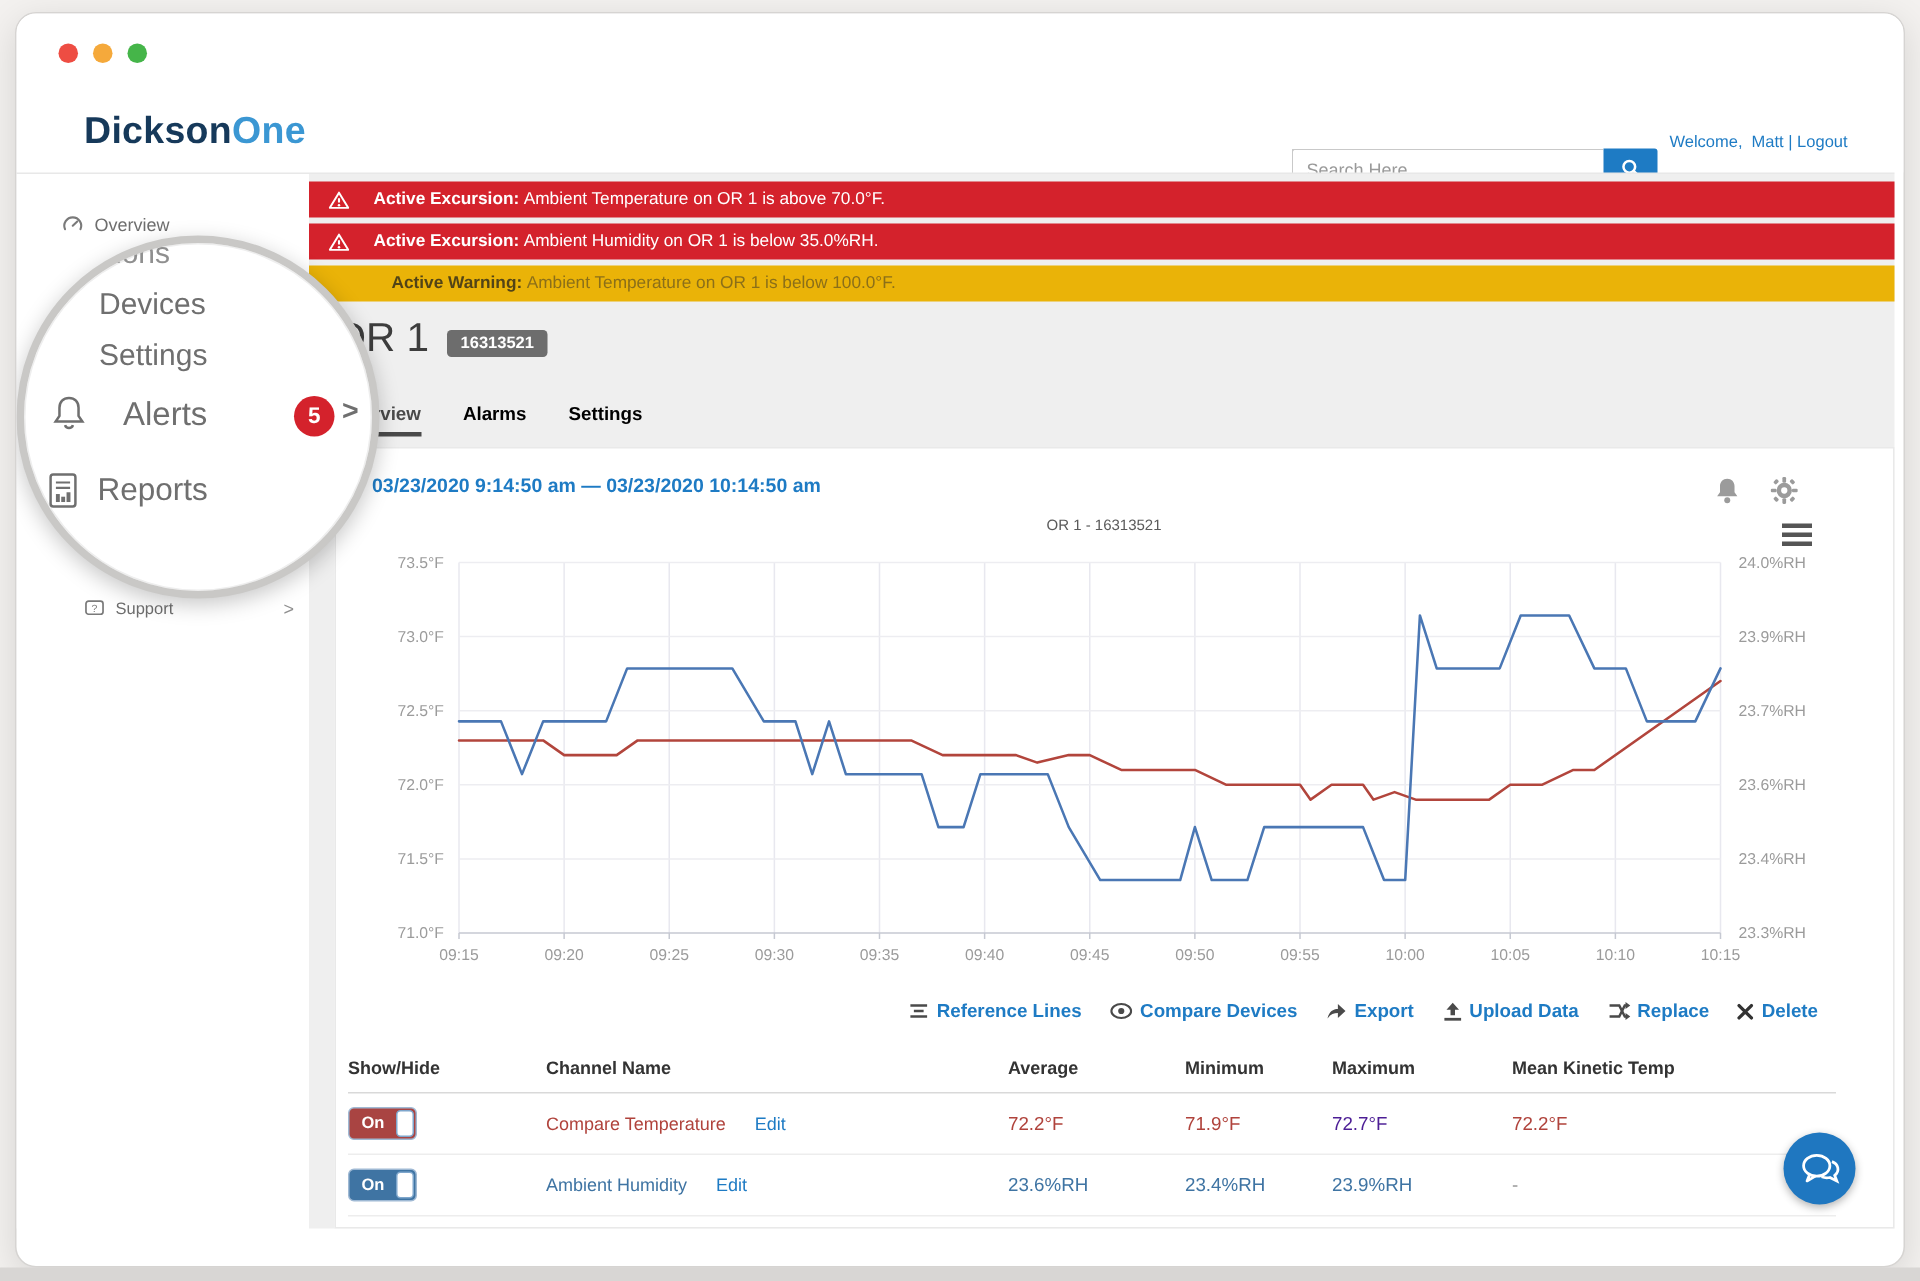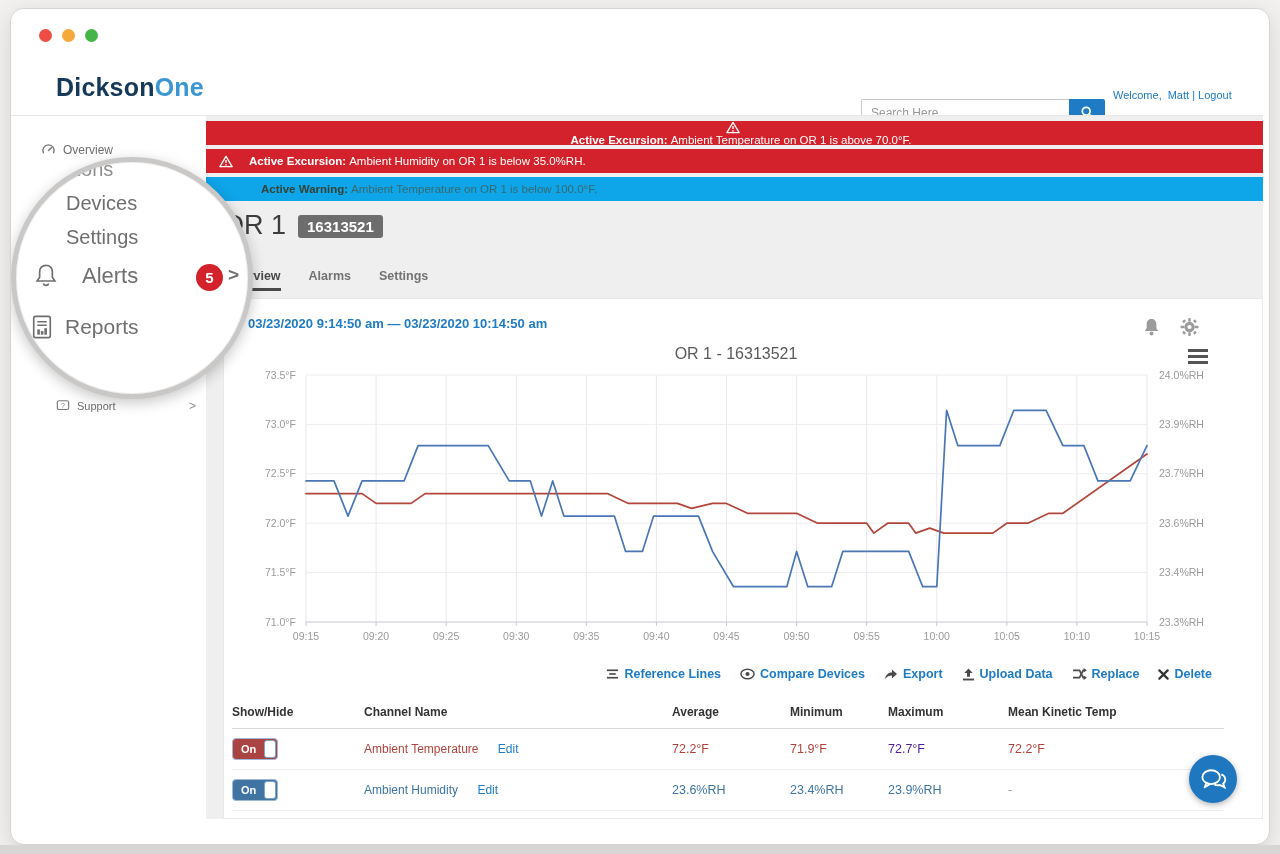--- a/index.html
+++ b/index.html
@@ -60,31 +60,31 @@
   .banner { position:absolute; left:0; width:100%; height:24px; display:flex; align-items:center;
             color:#fff; font-size:11.5px; padding-left:13px; }
   .banner .txt b { margin-right:3px; }
   .banner .bicon { margin-right:16px; display:flex; }
   .banner.warn { color:rgba(60,50,20,.85); padding-left:55px; }
   .banner.warn .txt { color:rgba(80,70,35,.62); }
   .banner.warn .txt b { color:rgba(60,52,25,.88); }
 
   
   .pagetitle { position:absolute; left:17px; top:94px; font-size:27px; color:#3d3d3d; display:flex; align-items:flex-end; gap:12px; }
-  .idbadge { background:#6d6d6d; color:#fff; font-size:15px; font-weight:bold; border-radius:3px; padding:3px 9px; margin-bottom:3px;text-align:center; }
+  .idbadge { background:#6d6d6d; color:#fff; font-size:11px; font-weight:bold; border-radius:3px; padding:3px 9px; margin-bottom:3px;text-align:center; }
   .tabs { position:absolute; left:19px; top:153px; display:flex; gap:28px; font-size:12.5px; font-weight:bold; }
-  .tab { color:#737373; cursor:pointer; }
+  .tab { color:#000000; cursor:pointer; }
   .tab.active { color:#4a4a4a; padding-bottom:5px; border-bottom:3px solid #4a4a4a; }
 
   
   .card { position:absolute; left:17px; top:182px; width:1040px; height:521px; background:#fff; border:1px solid #e9e9e9; }
   .daterange { position:absolute; left:24px; top:17px; font-size:13px; font-weight:bold; color:#1e7bc4; cursor:pointer; }
   .icon-bell-top { position:absolute; left:918px; top:18px; color:#9b9b9b; cursor:pointer; }
   .icon-gear-top { position:absolute; left:956px; top:18px; color:#9b9b9b; cursor:pointer; }
-  .charttitle { position:absolute; left:6px; top:46px; width:1012px; text-align:center; font-size:16px; color:#5a5a5a; }
+  .charttitle { position:absolute; left:6px; top:46px; width:1012px; text-align:center; font-size:10px; color:#5a5a5a; }
   .hamburger { position:absolute; left:964px; top:50px; cursor:pointer; }
   .hamburger div { width:20px; height:3px; background:#555; margin-bottom:3px; }
   .chartbox { position:absolute; left:6px; top:60px; }
 
   
   .actions { position:absolute; right:50px; top:368px; display:flex; gap:19px; align-items:center; }
   .action { display:flex; align-items:center; gap:5px; cursor:pointer; }
   .action .aicon { color:#4a4a4a; display:flex; }
   .action .albl { color:#1e7bc4; font-weight:bold; font-size:12.5px; }
 
@@ -157,21 +157,21 @@
               <text x="8" y="10" text-anchor="middle" font-size="8" fill="#7a7a7a">?</text>
             </svg>
         </span>
         <span>Support</span>
         <span class="chev">&gt;</span>
       </div>
     </div>
 
     <div class="content">
 
-      <div class="banner" style="top:5px; background:#d4222c;flex-direction:column;">
+      <div class="banner" style="top:5px; background:#d4222c;">
         <span class="bicon">
           <svg width="14" height="13" viewBox="0 0 16 14">
               <polygon points="8,1.2 15,12.8 1,12.8" fill="none" stroke="#fff" stroke-width="1.5" stroke-linejoin="round"></polygon>
               <line x1="8" y1="5.4" x2="8" y2="8.8" stroke="#fff" stroke-width="1.6"></line>
               <circle cx="8" cy="10.9" r="0.95" fill="#fff"></circle>
             </svg>
         </span>
         <span class="txt"><b>Active Excursion:</b><span>Ambient Temperature on OR 1 is above 70.0°F.</span></span>
       </div>
 
@@ -179,21 +179,21 @@
         <span class="bicon">
           <svg width="14" height="13" viewBox="0 0 16 14">
               <polygon points="8,1.2 15,12.8 1,12.8" fill="none" stroke="#fff" stroke-width="1.5" stroke-linejoin="round"></polygon>
               <line x1="8" y1="5.4" x2="8" y2="8.8" stroke="#fff" stroke-width="1.6"></line>
               <circle cx="8" cy="10.9" r="0.95" fill="#fff"></circle>
             </svg>
         </span>
         <span class="txt"><b>Active Excursion:</b><span>Ambient Humidity on OR 1 is below 35.0%RH.</span></span>
       </div>
 
-      <div class="banner warn" style="top:61px; background:#0ea5e9;">
+      <div class="banner warn" style="top:61px; background:#eab308;">
         <span class="txt"><b>Active Warning:</b><span>Ambient Temperature on OR 1 is below 100.0°F.</span></span>
       </div>
 
       <div class="pagetitle">
         <span>OR 1</span>
         <span class="idbadge">16313521</span>
       </div>
 
       <div class="tabs">
         <span class="tab active">Overview</span>
@@ -367,21 +367,21 @@
           </div>
 
           <div class="trow tbody">
             <div>
               <div class="toggle" style="background:#a94442;">
                 <span class="onlbl">On</span>
                 <span class="knob"></span>
               </div>
             </div>
             <div class="chname">
-              <span style="color:#b0433c;">Ambient Temperature</span>
+              <span style="color:#b0433c;">Compare Temperature</span>
               <span class="editlink">Edit</span>
             </div>
             <div style="color:#b0433c;">72.2°F</div>
             <div style="color:#b0433c;">71.9°F</div>
             <div style="color:#4c1d95;">72.7°F</div>
             <div style="color:#b0433c;">72.2°F</div>
           </div>
 
           <div class="trow tbody">
             <div>

